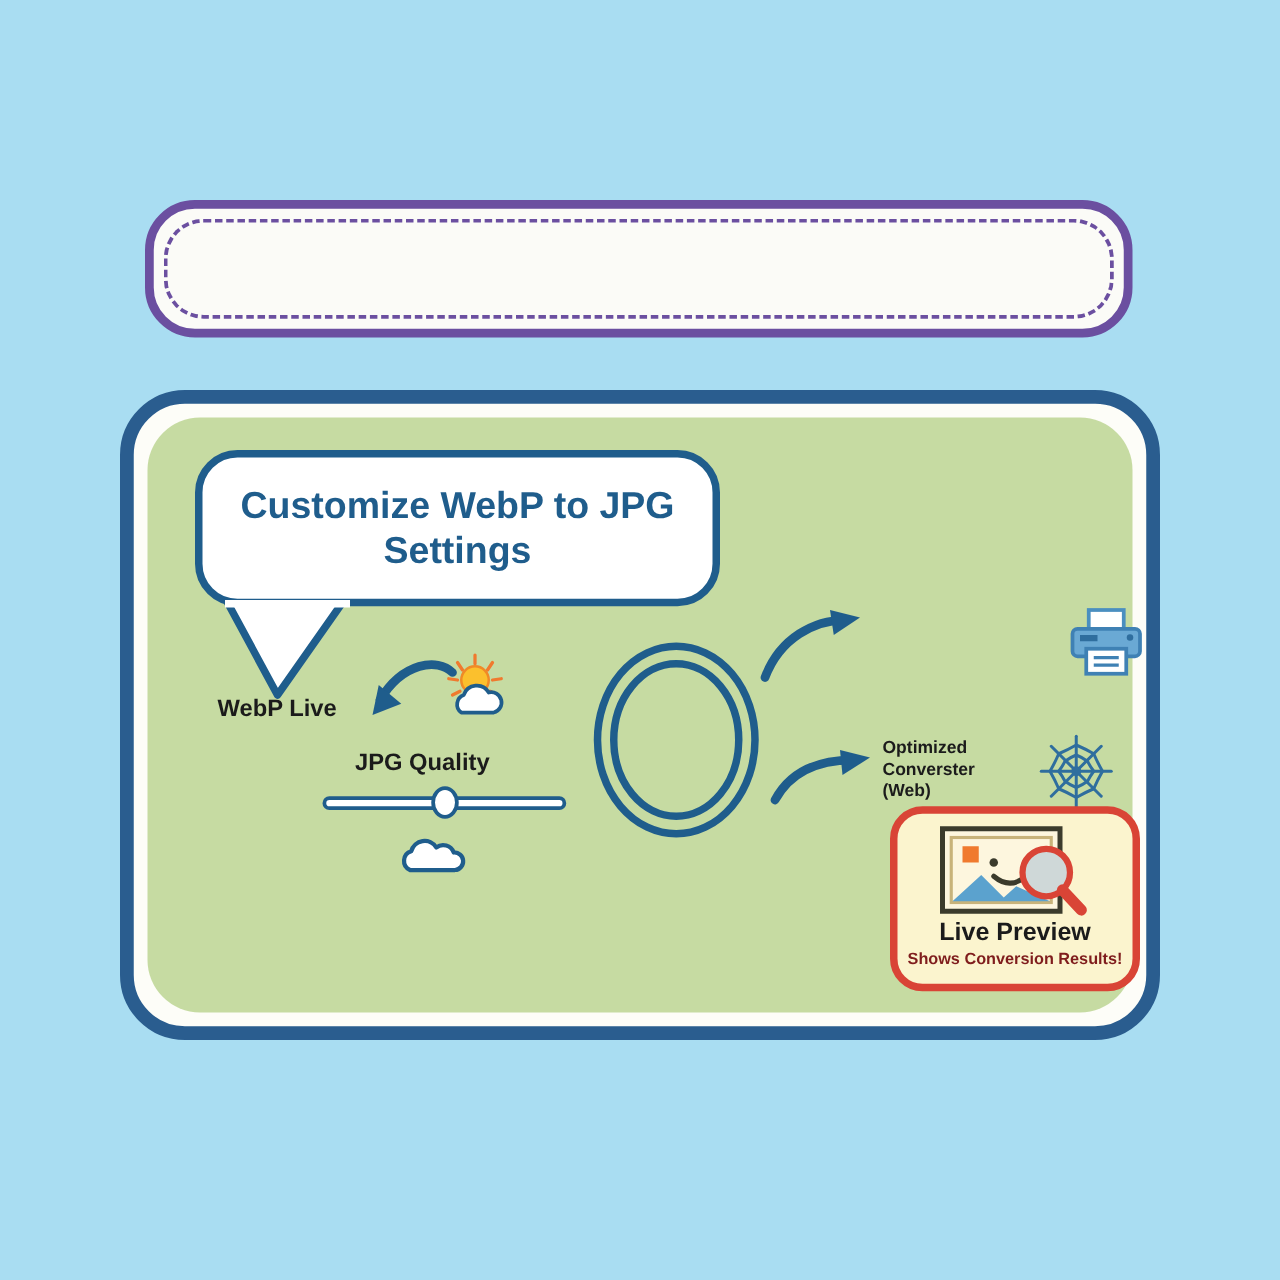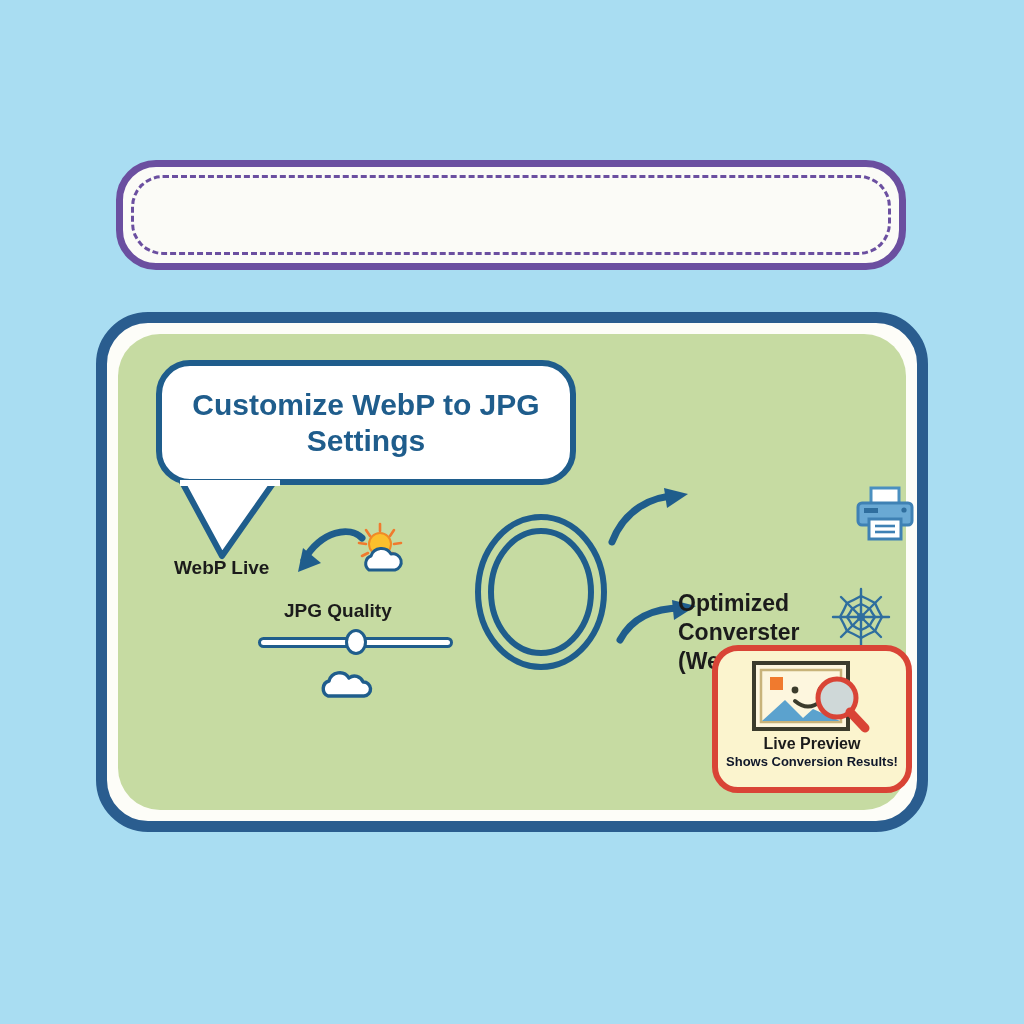--- a/index.html
+++ b/index.html
@@ -56,21 +56,21 @@
     text-align:center;line-height:1.2;padding:0 16px;
   }
   #bubble-tail{position:absolute;left:60px;top:146px;width:120px;height:80px;}
   
   .flow-label{
     position:absolute;color:#1b1b1b;font-weight:bold;line-height:1.25;
   }
   #label-webp-input{left:56px;top:222px;font-size:19px;}
   #label-jpg-quality{left:166px;top:265px;font-size:19px;}
   #label-max-quality{left:572px;top:150px;font-size:19px;}
-  #label-optimized{left:560px;top:255px;font-size:23px;}
+  #label-optimized{left:588px;top:255px;font-size:14px;}
   #converter-label{
     position:absolute;left:0;right:0;top:50%;transform:translateY(-50%);
     text-align:center;font-size:18px;font-weight:bold;color:#1b1b1b;
   }
   
   #converter{
     position:absolute;left:355px;top:178px;width:136px;height:160px;
   }
   
   #slider{
@@ -100,24 +100,24 @@
     position:absolute;left:712px;top:645px;width:200px;height:148px;
     background:#fbf4ce;
     border:6px solid #d94436;
     border-radius:26px;
     box-sizing:border-box;
     display:flex;flex-direction:column;align-items:center;
     padding-top:9px;
   }
   #preview-thumb{width:122px;height:74px;}
   #preview-title{
-    font-size:16px;font-weight:bold;color:#1b1b1b;margin-top:1px;
+    font-size:20px;font-weight:bold;color:#1b1b1b;margin-top:1px;
   }
   #preview-sub{
-    font-size:13px;font-weight:bold;color:#0f172a;margin-top:1px;
+    font-size:13px;font-weight:bold;color:#7f1d1d;margin-top:1px;
   }
 </style>
 </head>
 <body>
 
 <div id="title-banner">
   <div class="dash"></div>
 </div>
 
 <div id="main-card">

